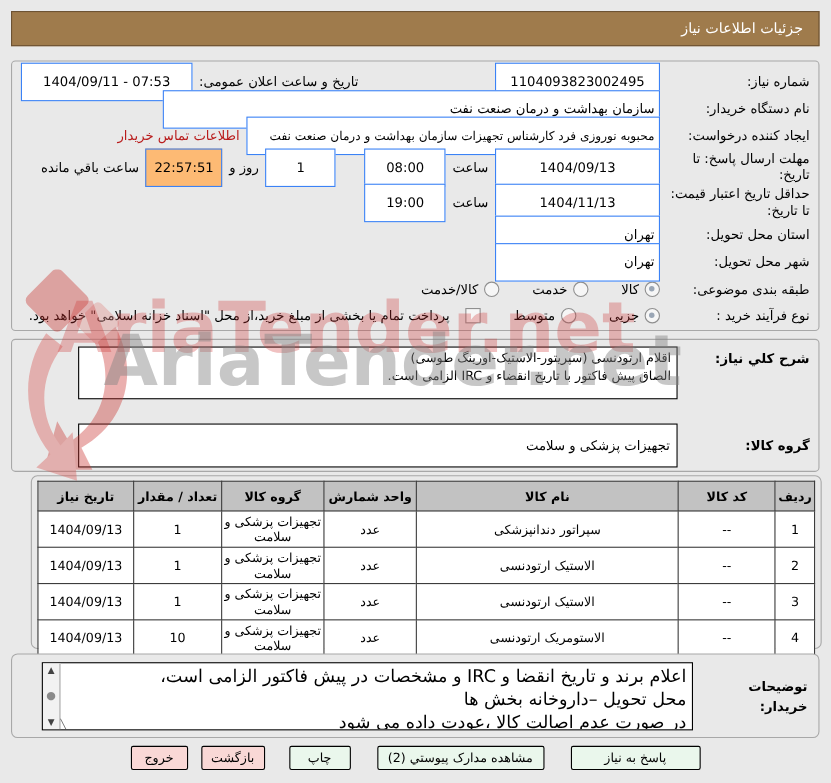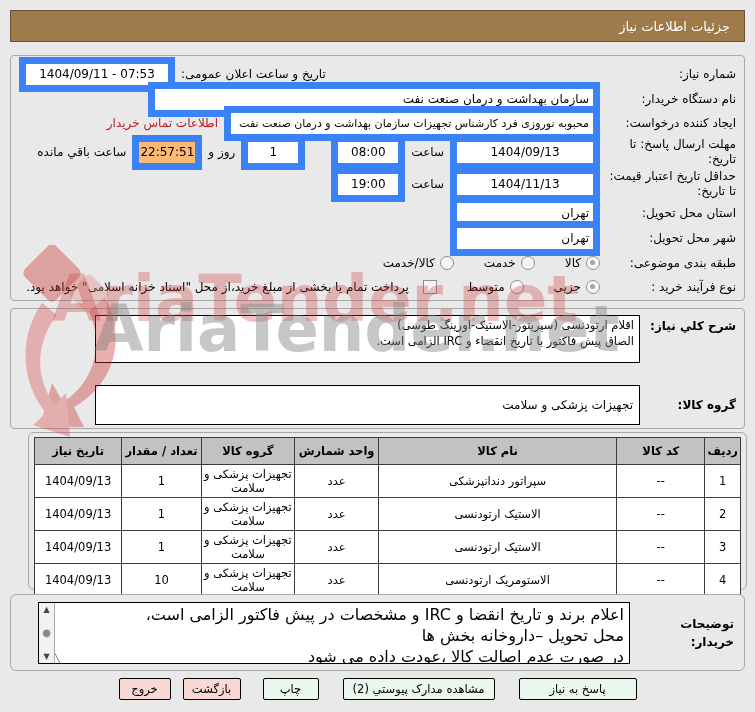--- a/index.html
+++ b/index.html
@@ -18,32 +18,32 @@
   #panel-notes{left:10px;top:594px;width:735px;height:77px;border-radius:6px;display:flex;align-items:center;padding:6px 10px;}
 
   
   .r{position:absolute;right:8px;left:8px;display:flex;align-items:center;direction:rtl;}
   .lbl{flex:0 0 132px;padding-left:4px;line-height:1.25;}
   .lblA{flex:0 0 auto;padding-left:6px;}
   .sp{flex:1;}
   .mx6{margin:0 6px;}
   .gap26{width:26px;flex:0 0 26px;}
 
-  .ibox{position:relative;z-index:3;background:#fff;border:7px solid #3b82f6;height:35px;box-sizing:border-box;
+  .ibox{position:relative;z-index:3;background:#fff;border:1px solid #3b82f6;height:35px;box-sizing:border-box;
     display:flex;align-items:center;padding:0 4px;overflow:hidden;white-space:nowrap;}
   .c{justify-content:center;}
   .ltr{direction:ltr;}
   .yellow{background:#fdba74;}
   .link{color:#b91c1c;cursor:pointer;white-space:nowrap;}
 
   .opt{display:flex;align-items:center;gap:5px;margin-left:30px;}
   .radio{width:12px;height:12px;border:1px solid #8f8f8f;border-radius:50%;background:#f6f6f6;position:relative;flex:0 0 12px;}
   .radio.sel::after{content:"";position:absolute;left:3px;top:3px;width:5px;height:5px;border-radius:50%;background:#9aa6b5;}
   .chk{width:12px;height:12px;border:1px solid #8f8f8f;background:#f6f6f6;flex:0 0 12px;margin-left:8px;}
-  .lbl2{flex:0 0 92px;font-weight:bold;padding-left:4px;}
+  .lbl2{flex:0 0 92px;font-weight:bold;padding-left:4px;margin-left:24px;}
   .txtarea{position:relative;z-index:3;background:#fff;border:1px solid #000;width:545px;height:48px;box-sizing:border-box;
     padding:2px 5px;font-size:11.5px;line-height:1.35;white-space:pre-line;text-align:right;overflow:hidden;}
   .gbox{position:relative;z-index:3;background:#fff;border:1px solid #000;width:545px;height:40px;box-sizing:border-box;
     display:flex;align-items:center;padding:0 6px;}
   .sec-head{position:absolute;right:8px;top:60px;font-weight:bold;}
 
   
   table{position:relative;z-index:3;border-collapse:collapse;width:707px;margin:4px auto 0 auto;direction:rtl;font-size:11.5px;}
   th,td{border:1px solid #3c3c3c;text-align:center;vertical-align:middle;padding:1px 2px;}
   th{background:#c2c2c2;height:24px;font-weight:bold;}
@@ -83,20 +83,21 @@
 <body>
 
 <div id="app">
 
   <div class="titlebar">جزئیات اطلاعات نیاز</div>
 
   <div class="panel" id="panel-main">
 
     <div class="r" style="top:7px;height:22px;">
       <span class="lbl">شماره نیاز:</span>
+      <span class="ibox c ltr" style="width:150px;">1104093823002495</span>
       <span class="sp"></span>
       <span class="lblA">تاریخ و ساعت اعلان عمومی:</span>
       <span class="ibox c ltr" style="width:156px;">1404/09/11 - 07:53</span>
     </div>
 
     <div class="r" style="top:32px;height:22px;">
       <span class="lbl">نام دستگاه خریدار:</span>
       <span class="ibox" style="width:452px;">سازمان بهداشت و درمان صنعت نفت</span>
     </div>
 

